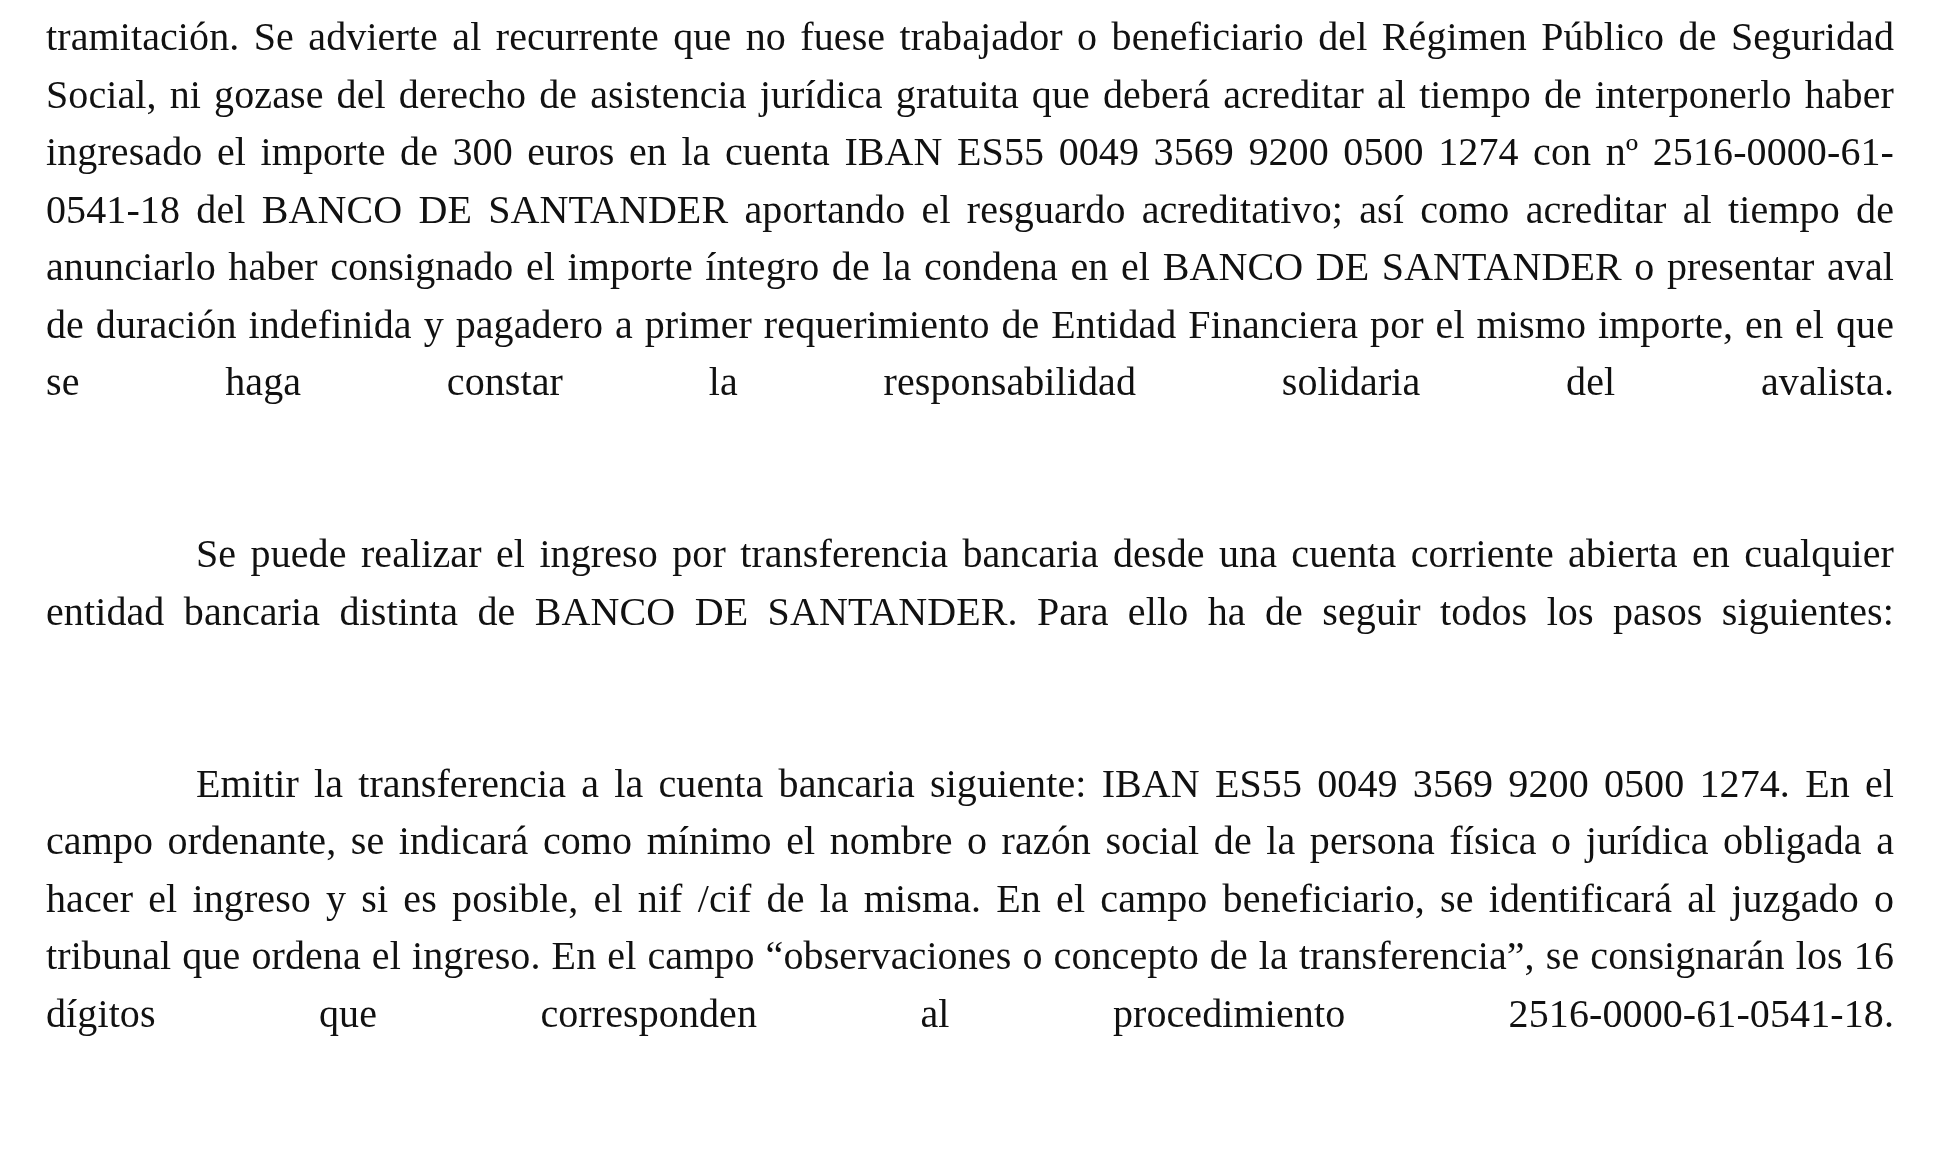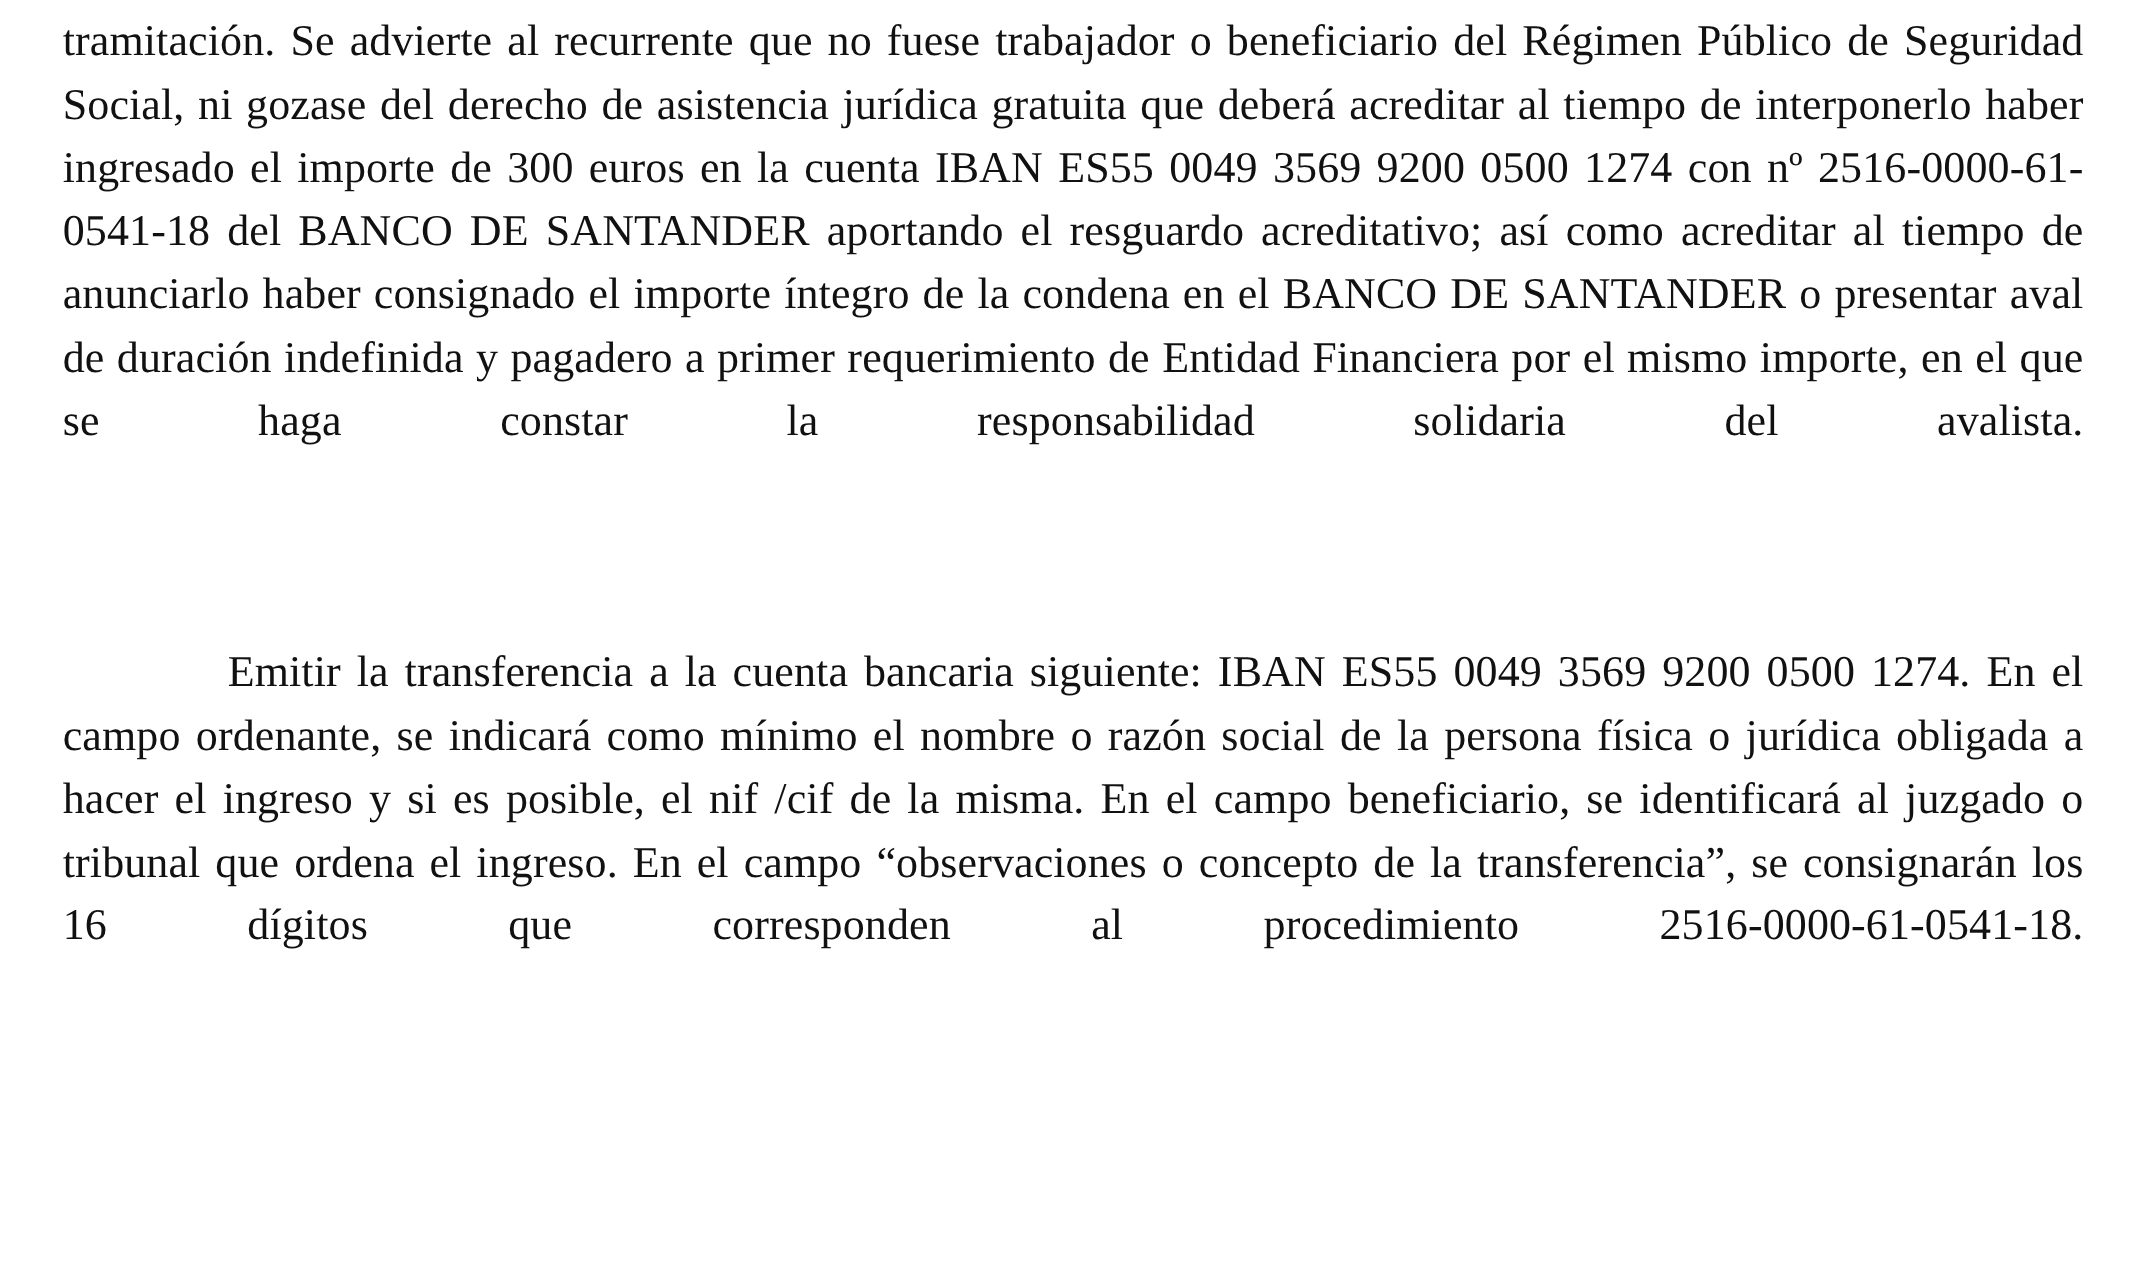--- a/index.html
+++ b/index.html
@@ -22,21 +22,20 @@
     background: #ffffff;
   }
   .doc-body {
     font-size: 40px;
     line-height: 57.5px;
     text-align: justify;
     text-justify: inter-word;
     letter-spacing: 0.1px;
     word-spacing: 0.5px;
     color: #111111;
-    margin-left: 11px;
   }
   .para {
     margin: 0;
     text-align: justify;
   }
   .para.indent {
     text-indent: 150px;
   }
   .spacer-lg {
     height: 57px;
@@ -54,19 +53,20 @@
 </head>
 <body>
 
 <div class="page">
   <div class="doc-body">
 
     <p class="para">tramitación. Se advierte al recurrente que no fuese trabajador o beneficiario del Régimen Público de Seguridad Social, ni gozase del derecho de asistencia jurídica gratuita que deberá acreditar al tiempo de interponerlo haber ingresado el importe de 300 euros en la cuenta IBAN ES55 0049 3569 9200 0500 1274 con nº 2516-0000-61-0541-18 del BANCO DE SANTANDER aportando el resguardo acreditativo; así como acreditar al tiempo de anunciarlo haber consignado el importe íntegro de la condena en el BANCO DE SANTANDER o presentar aval de duración indefinida y pagadero a primer requerimiento de Entidad Financiera por el mismo importe, en el que se haga constar la responsabilidad solidaria del avalista.</p>
 
     <div class="spacer-lg"></div>
 
+    <p class="para indent">Se puede realizar el ingreso por transferencia bancaria desde una cuenta corriente abierta en cualquier entidad bancaria distinta de BANCO DE SANTANDER. Para ello ha de seguir todos los pasos siguientes:</p>
 
     <div class="spacer-md"></div>
 
     <p class="para indent">Emitir la transferencia a la cuenta bancaria  siguiente: IBAN ES55 0049 3569 9200 0500 1274. En el campo ordenante, se indicará como mínimo el nombre o razón social de la persona física o jurídica obligada a hacer el ingreso y si es posible, el nif /cif de la misma. En el campo beneficiario, se identificará al juzgado o tribunal que ordena el ingreso. En el campo “observaciones o concepto de la transferencia”, se consignarán los 16 dígitos que corresponden al procedimiento 2516-0000-61-0541-18.</p>
 
   </div>
 </div>
 
 </body></html>

